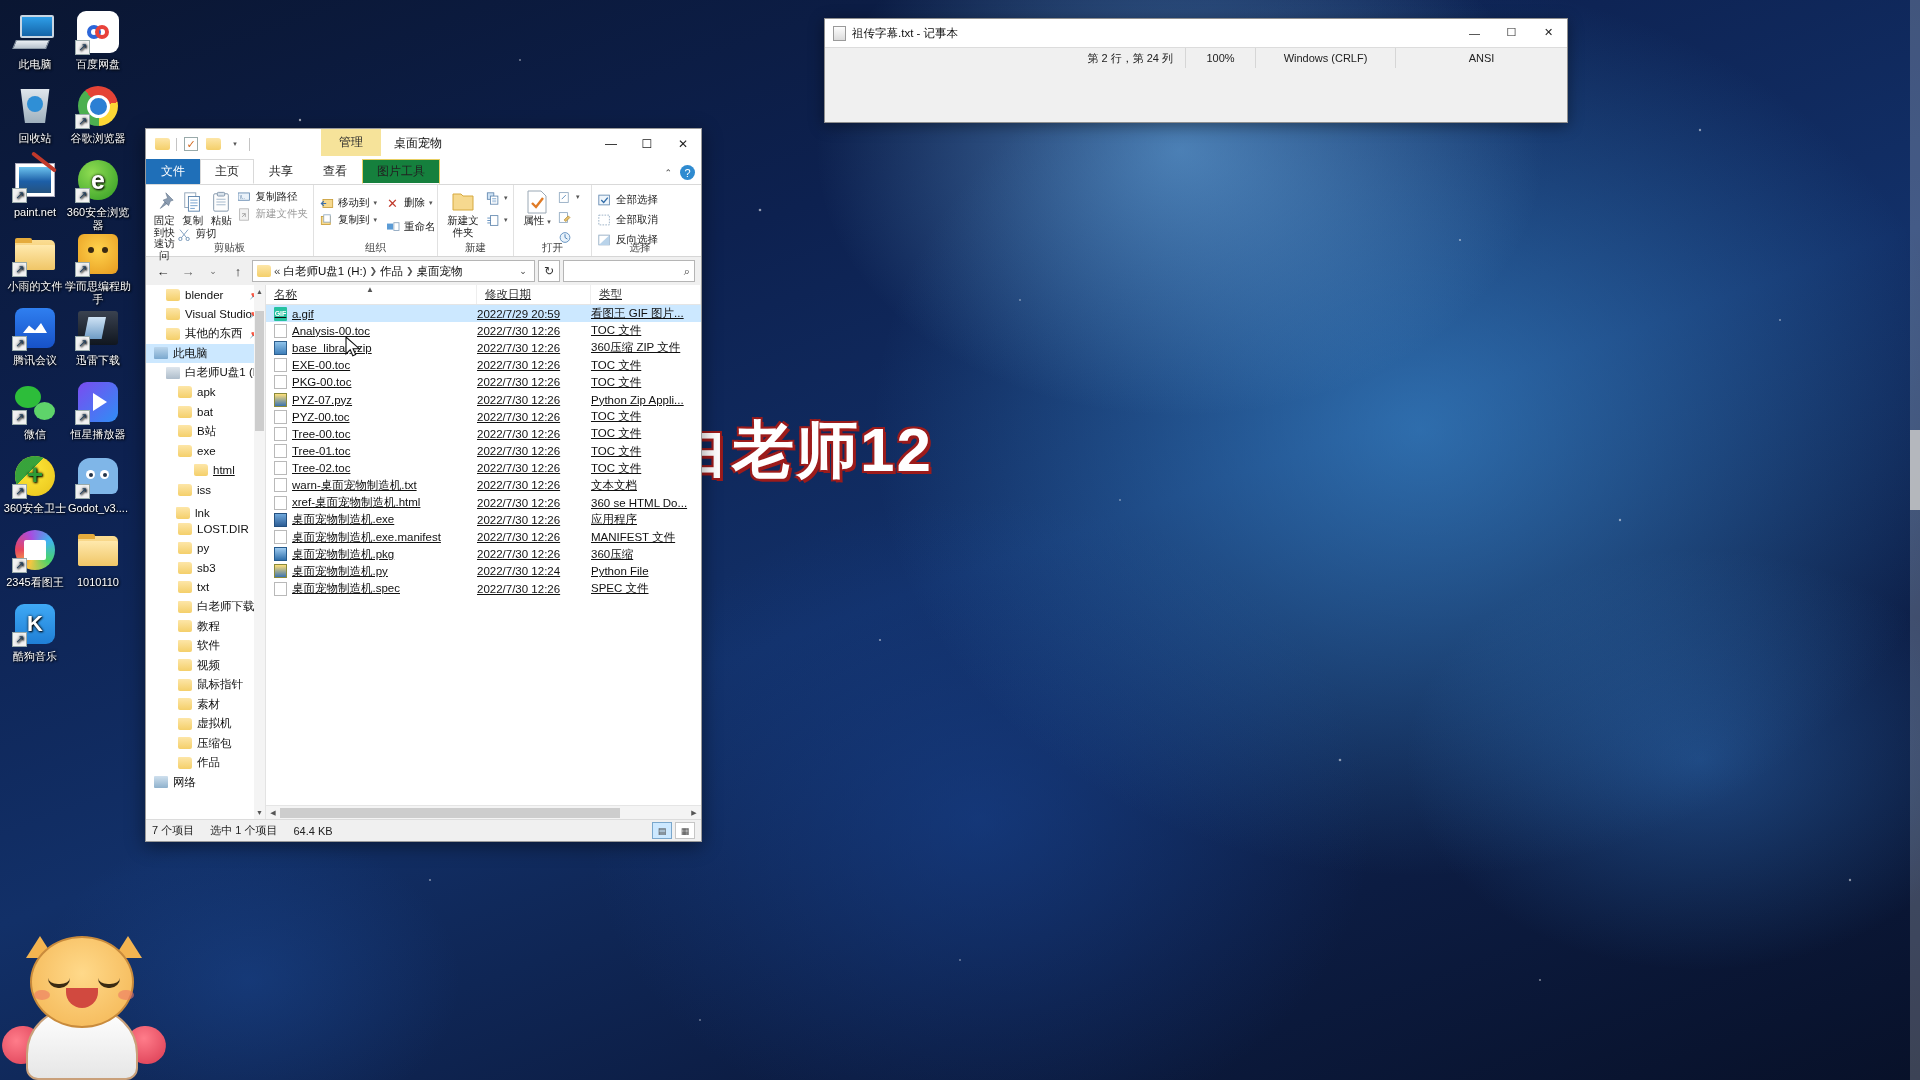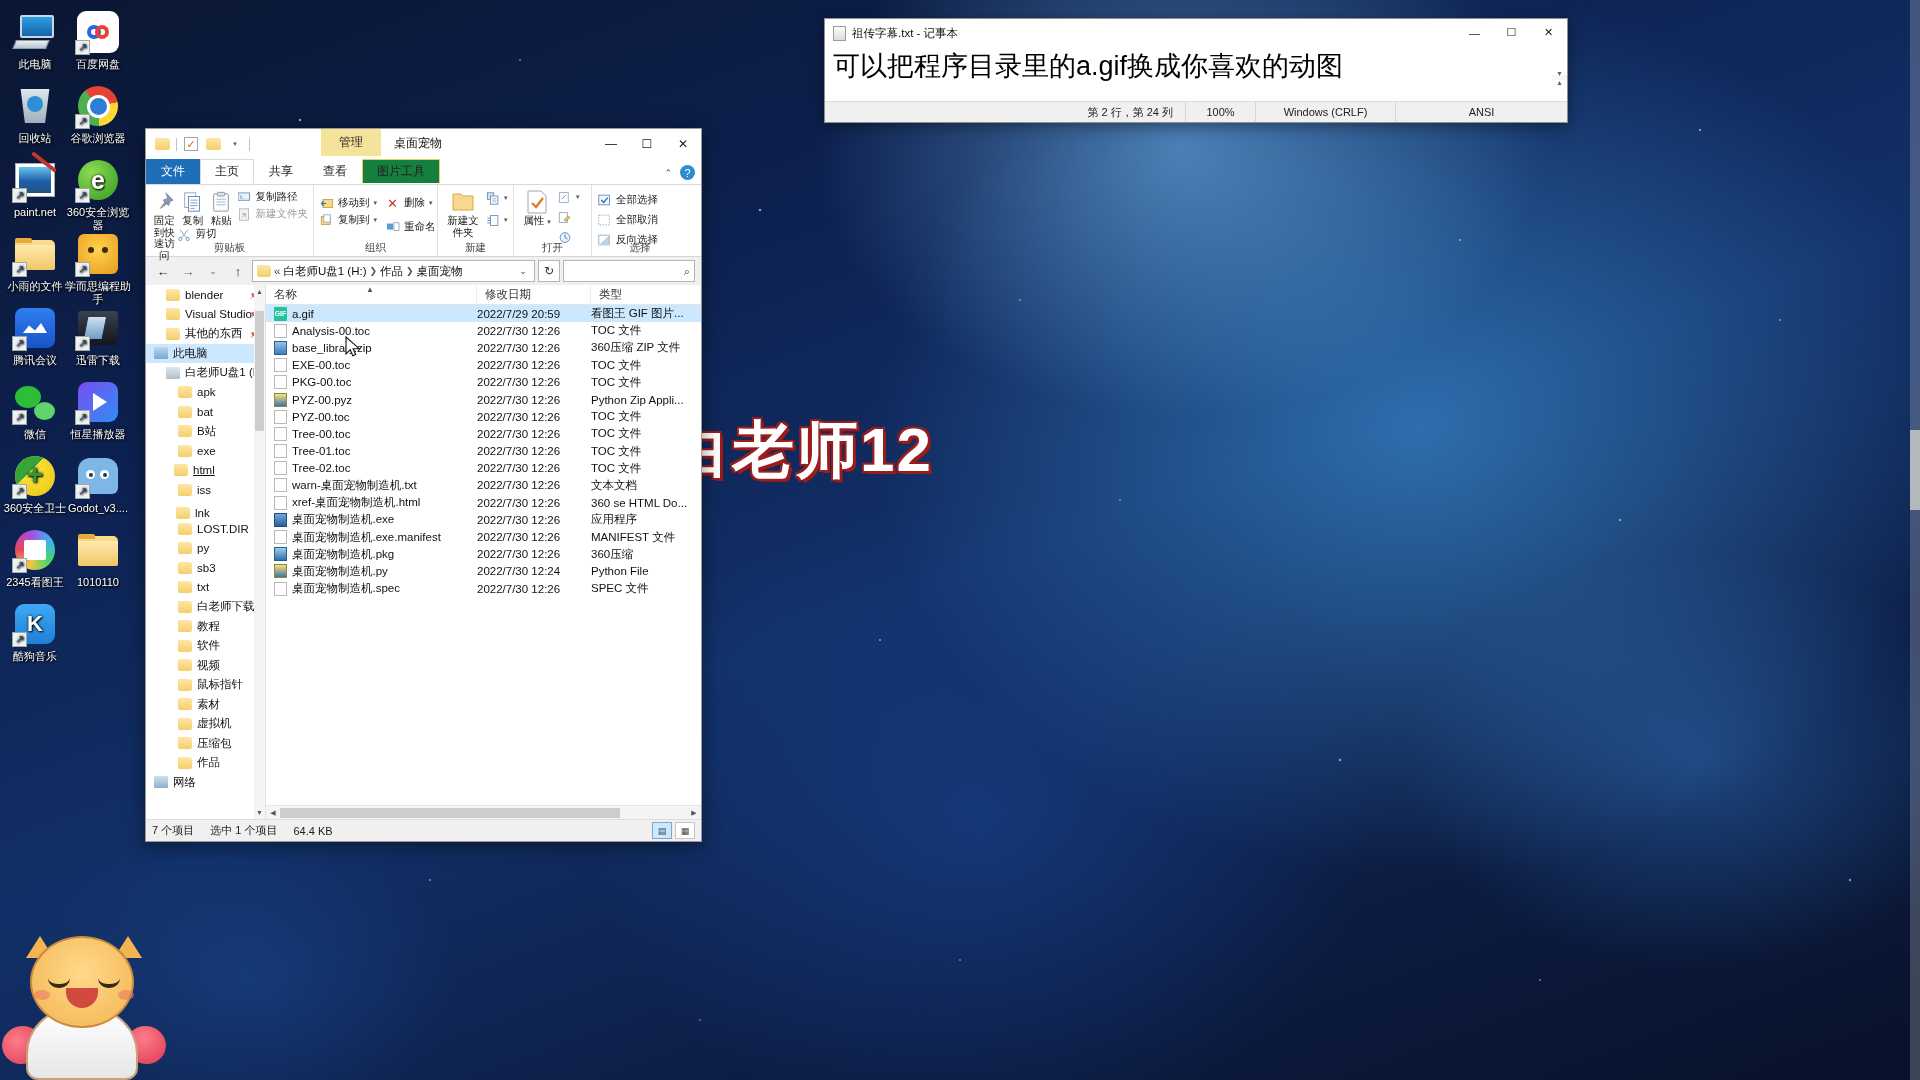--- a/index.html
+++ b/index.html
@@ -187,21 +187,21 @@
   .nav-item .pin { position:absolute; right:4px; color:#666; font-size:9px; }
   .ni-folder { background: linear-gradient(#fde6a8,#f4cf6a); border-radius:1px 3px 2px 2px;}
   .ni-pc { background: linear-gradient(#bcd6ec,#7aa8cf); border-radius:1px;}
   .ni-drive { background: linear-gradient(#dfe6ed,#aebdcb); border-radius:1px;}
   .ni-net { background: linear-gradient(#cfe0ee,#8fb1cc); border-radius:1px;}
   .navscroll { position:absolute; right:0; top:0; width:11px; height:100%; background:#f4f4f4; }
   .navscroll .thumb { position:absolute; left:1px; top: 26px; width: 9px; height: 120px; background:#cdcdcd;}
   .navscroll .au, .navscroll .ad { position:absolute; left:0; width:11px;height:13px; display:flex;align-items:center;justify-content:center;font-size:7px;color:#555;background:#f4f4f4;}
   .navscroll .au{top:0;} .navscroll .ad{bottom:0;}
 
-  .listpane { flex: 1; display:flex; flex-direction:column; min-width:0; position: relative;}
+  .listpane { flex: 1; display:flex; flex-direction:column; min-width:0; position: relative; text-decoration: underline;}
   .listhdr { height: 20px; border-bottom: 1px solid #e5e5e5; display:flex; font-size:11.5px; color:#333; align-items:center; background:#fff; position:relative;}
   .listhdr .col { padding-left: 8px; border-right: 1px solid #eee; height:100%; display:flex;align-items:center;}
   .listhdr .sortmark { position:absolute; left: 100px; top: 0px; color:#555; font-size:8px;}
   .rows { flex: 1; overflow: hidden; }
   .frow { display:flex; align-items:center; height: 17.2px; font-size: 11.5px; color:#111; }
   .frow.sel { background: #cce8ff; }
   .frow .c-name { display:flex; align-items:center; gap:5px; padding-left: 8px; }
   .frow .c-date { color:#111; }
   .frow .c-type { color:#111; overflow:hidden; white-space:nowrap; }
   .ficon { width: 13px; height: 14px; flex: none; display:block; }
@@ -774,21 +774,21 @@
             <span>bat</span>
           </div>
           <div class="nav-item" style="padding-left: 32px;">
             <span class="ni ni-folder"></span>
             <span>B站</span>
           </div>
           <div class="nav-item" style="padding-left: 32px;">
             <span class="ni ni-folder"></span>
             <span>exe</span>
           </div>
-          <div class="nav-item" style="padding-left: 28px; text-decoration: underline;">
+          <div class="nav-item" style="padding-left: 48px; text-decoration: underline;">
             <span class="ni ni-folder"></span>
             <span>html</span>
           </div>
           <div class="nav-item" style="padding-left: 32px;">
             <span class="ni ni-folder"></span>
             <span>iss</span>
           </div>
           <div class="nav-item" style="padding-left: 30px; align-items: flex-end;">
             <span class="ni ni-folder"></span>
             <span>lnk</span>
@@ -901,21 +901,21 @@
             <div class="c-name" style="width:211px;overflow:hidden;white-space:nowrap">
               <span class="ficon fi-doc"></span>
               <span>PKG-00.toc</span>
             </div>
             <div class="c-date" style="width:114px">2022/7/30 12:26</div>
             <div class="c-type" style="flex:1">TOC 文件</div>
           </div>
           <div class="frow">
             <div class="c-name" style="width:211px;overflow:hidden;white-space:nowrap">
               <span class="ficon fi-py"></span>
-              <span>PYZ-00.pyz</span>
+              <span>PYZ-07.pyz</span>
             </div>
             <div class="c-date" style="width:114px">2022/7/30 12:26</div>
             <div class="c-type" style="flex:1">Python Zip Appli...</div>
           </div>
           <div class="frow">
             <div class="c-name" style="width:211px;overflow:hidden;white-space:nowrap">
               <span class="ficon fi-doc"></span>
               <span>PYZ-00.toc</span>
             </div>
             <div class="c-date" style="width:114px">2022/7/30 12:26</div>
@@ -1024,28 +1024,20 @@
 <div id="notepad">
   <div class="np-title">
     <div class="npic"></div>
     <div class="t">祖传字幕.txt - 记事本</div>
     <div class="btns">
       <div>—</div>
       <div>☐</div>
       <div>✕</div>
     </div>
   </div>
-  <div class="np-text">
-    <div class="line">可以把程序目录里的a.gif换成你喜欢的动图</div>
-    <div class="np-scroll">
-      <div class="au">▲</div>
-
-      <div class="ad">▼</div>
-    </div>
-  </div>
   <div class="np-status">
     <div class="seg" style="width:360px;justify-content:flex-end;padding-right:12px;border-left:none">第 2 行，第 24 列</div>
     <div class="seg" style="width:70px">100%</div>
     <div class="seg" style="width:140px">Windows (CRLF)</div>
     <div class="seg" style="flex:1">ANSI</div>
   </div>
 </div>
 
 <div class="edge-scroll">
   <div class="thumb"></div>

